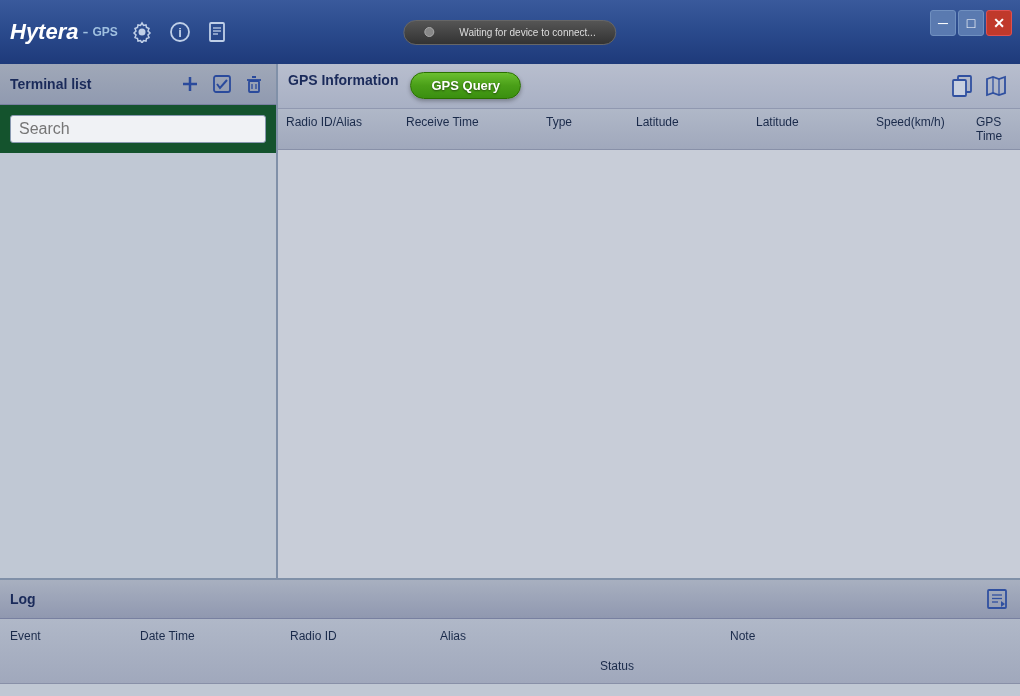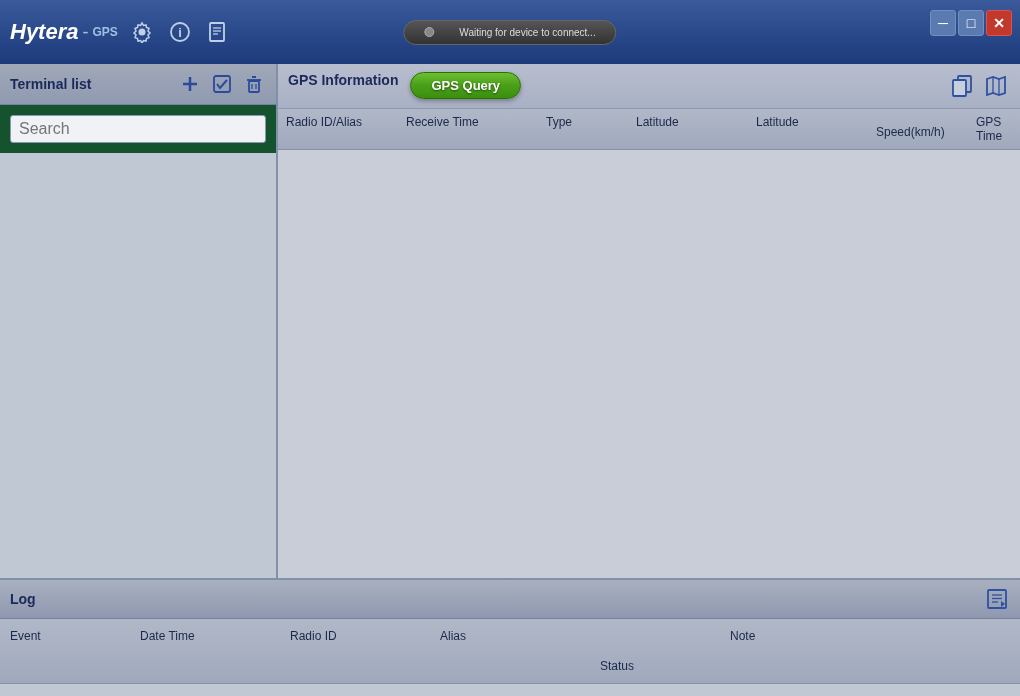--- a/index.html
+++ b/index.html
@@ -231,21 +231,21 @@
       font-size: 12px;
       font-weight: normal;
       padding: 0 8px;
     }
 
     .col-radio { width: 120px; }
     .col-receive { width: 140px; }
     .col-type { width: 90px; }
     .col-longitude { width: 120px; }
     .col-latitude { width: 120px; }
-    .col-speed { width: 100px; margin-top: 10px; }
+    .col-speed { width: 100px; }
     .col-gpstime { flex: 1; }
 
     #gps-data-area {
       flex: 1;
       background: #c8cdd8;
     }
 
     
     #log-section {
       height: 130px;

